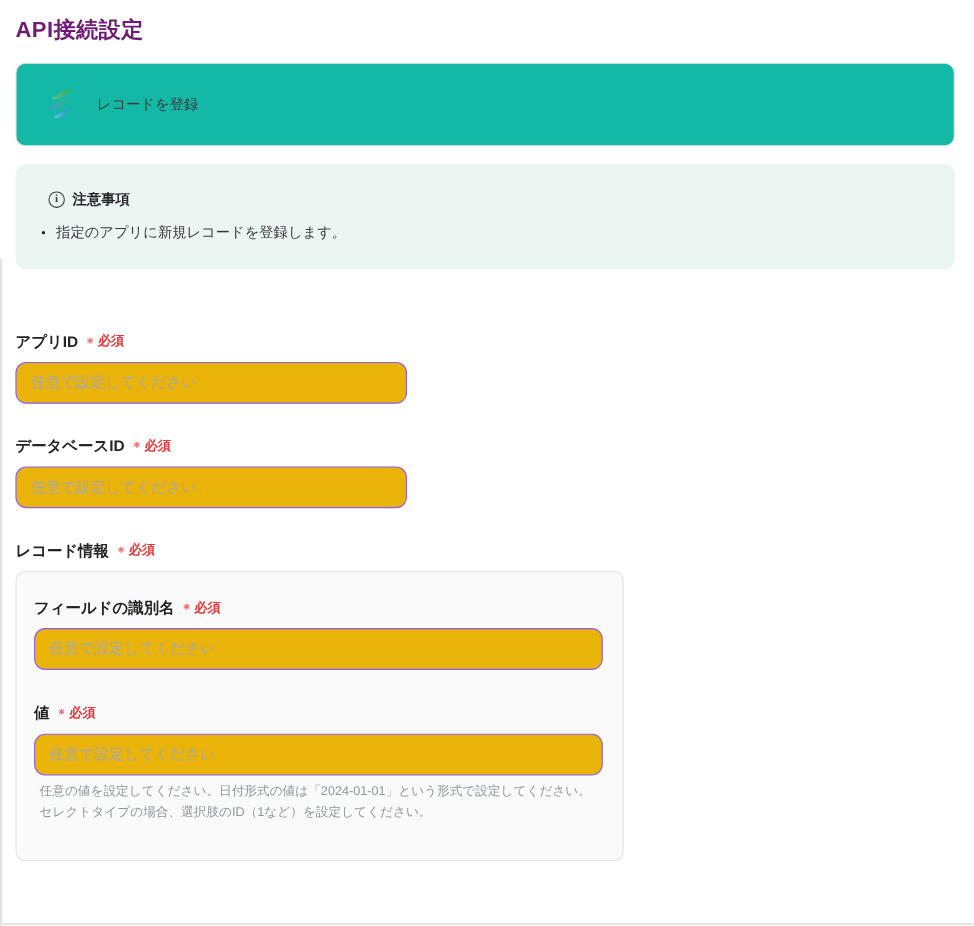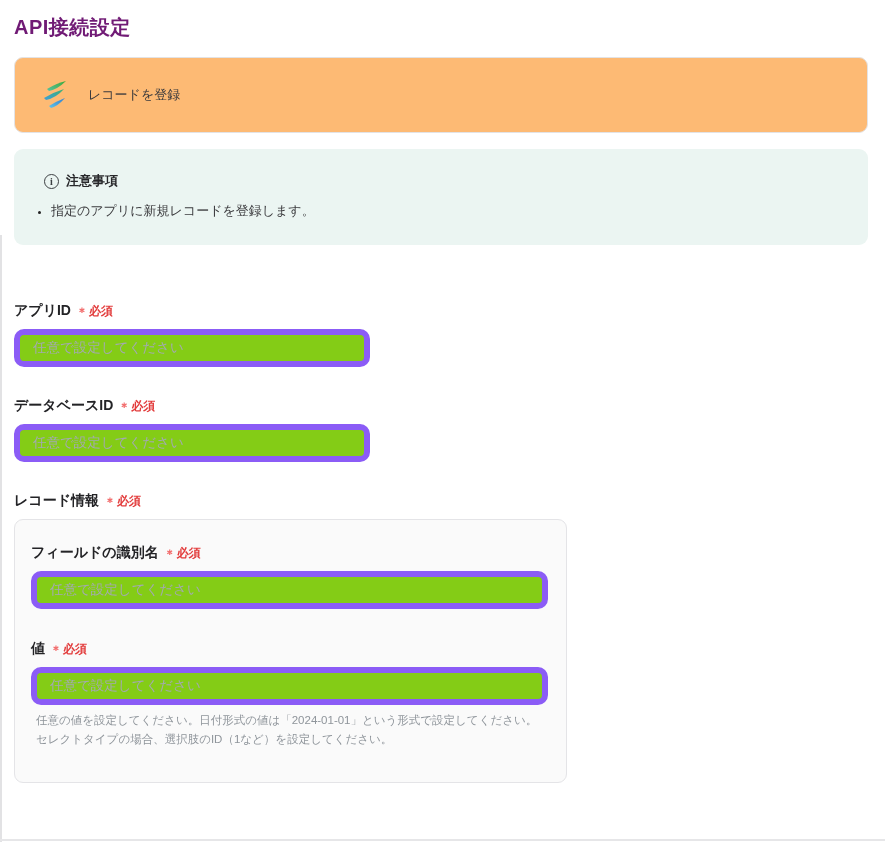--- a/index.html
+++ b/index.html
@@ -20,21 +20,21 @@
     color: #701a75;
     letter-spacing: .5px;
     margin: 2px 0 16px 0;
   }
 
   
   .action-card {
     width: 854px; height: 76px;
     border: 1px solid #e3e3e5;
     border-radius: 9px;
-    background: #fdba74;
+    background: #14b8a6;
     display: flex; align-items: center;
     padding-left: 26px;
   }
   .flow-icon { width: 28px; height: 30px; flex: 0 0 auto; }
   .action-card-label {
     margin-left: 19px;
     font-size: 13px;
     color: #3a3a3d;
   }
 
@@ -58,32 +58,32 @@
   }
   .notice-title { font-size: 13px; font-weight: bold; color: #27272a; margin-left: 7px; }
   .notice-list { margin: 11px 0 0 0; padding-left: 17px; }
   .notice-list li { font-size: 13px; color: #3a3a3d; line-height: 1.5; }
   .notice-list li::marker { color: #222; font-size: 11px; }
 
   
   .field-group { margin-top: 0; }
   .gap-top-large { margin-top: 57px; }
   .gap-top { margin-top: 30px; }
-  .field-label-row { display: flex; align-items: flex-end; margin-bottom: 9px; }
+  .field-label-row { display: flex; align-items: flex-start; margin-bottom: 9px; }
   .field-label { font-size: 14px; font-weight: bold; color: #232326; }
   .required-badge { display: inline-flex; align-items: center; margin-left: 5px; }
   .required-asterisk { color: #f26d6d; font-size: 12px; font-weight: bold; margin-right: 1px; position: relative; top: 1px; }
   .required-label { color: #e23b3b; font-size: 12px; font-weight: bold; }
 
   .text-input {
     display: block;
     width: 356px; height: 38px;
-    border: 6px solid #8b5cf6;
+    border: 1px solid #8b5cf6;
     border-radius: 10px;
-    background: #84cc16;
+    background: #eab308;
     padding: 0 13px;
     font-size: 13.5px;
     color: #33363a;
     outline: none;
     font-family: inherit;
   }
   .text-input::placeholder { color: #a3a9b1; opacity: 1; }
   .field-help {
     margin: 6px 0 0 5px;
     font-size: 11.5px;

